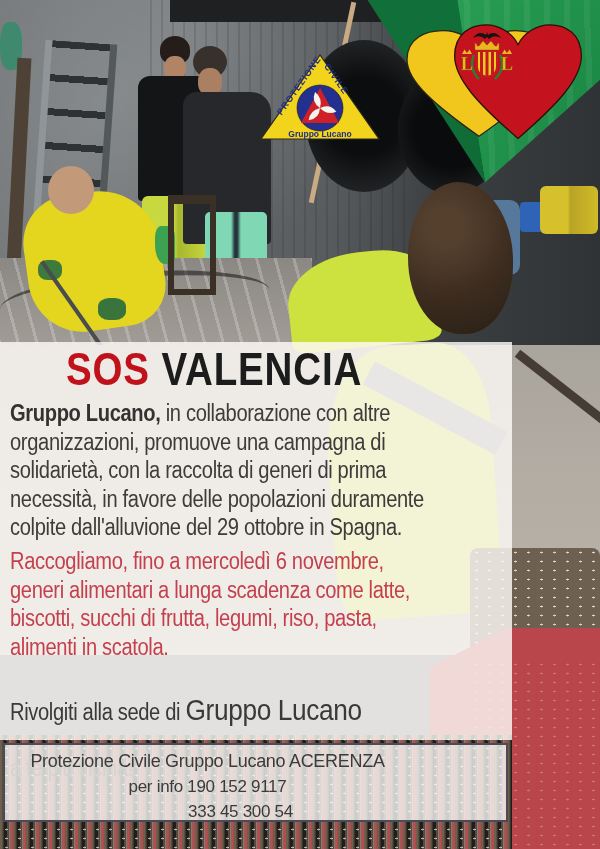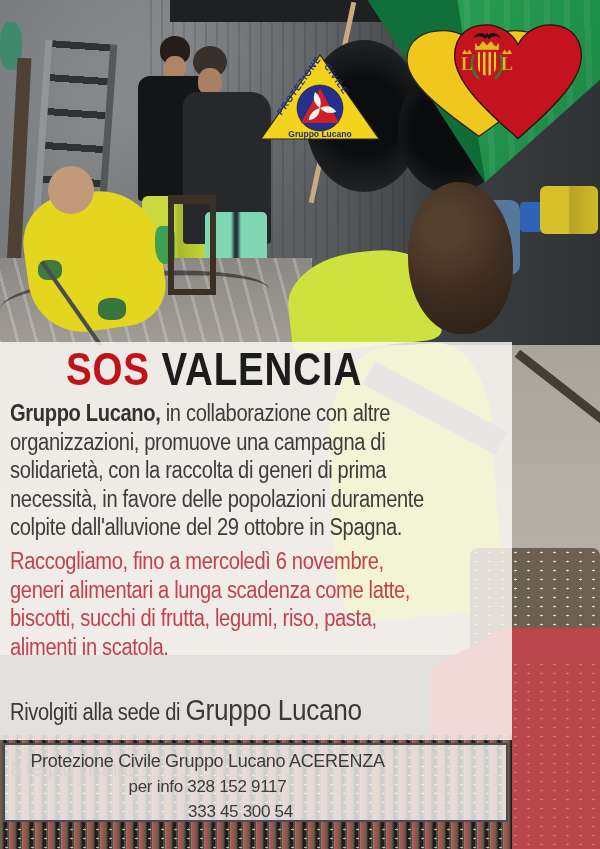--- a/index.html
+++ b/index.html
@@ -170,17 +170,17 @@
 biscotti, succhi di frutta, legumi, riso, pasta,
 alimenti in scatola.</div>
 
   <div class="ph cta squeeze">
     <div style="line-height:32px;"><span>Rivolgiti alla sede di</span><span> </span><span style="font-size:30px;">Gruppo Lucano</span></div>
     <div style="line-height:27px;">a te più vicina!</div>
   </div>
 
   <div class="ph infobox">
     <div style="font-size:18px;">Protezione Civile Gruppo Lucano ACERENZA</div>
-    <div>per info 328 152 9117</div>
+    <div>per info 190 152 9117</div>
     <div style="transform:translateX(33px);">333 45 300 54</div>
   </div>
 
 </div>
 
 </body></html>

